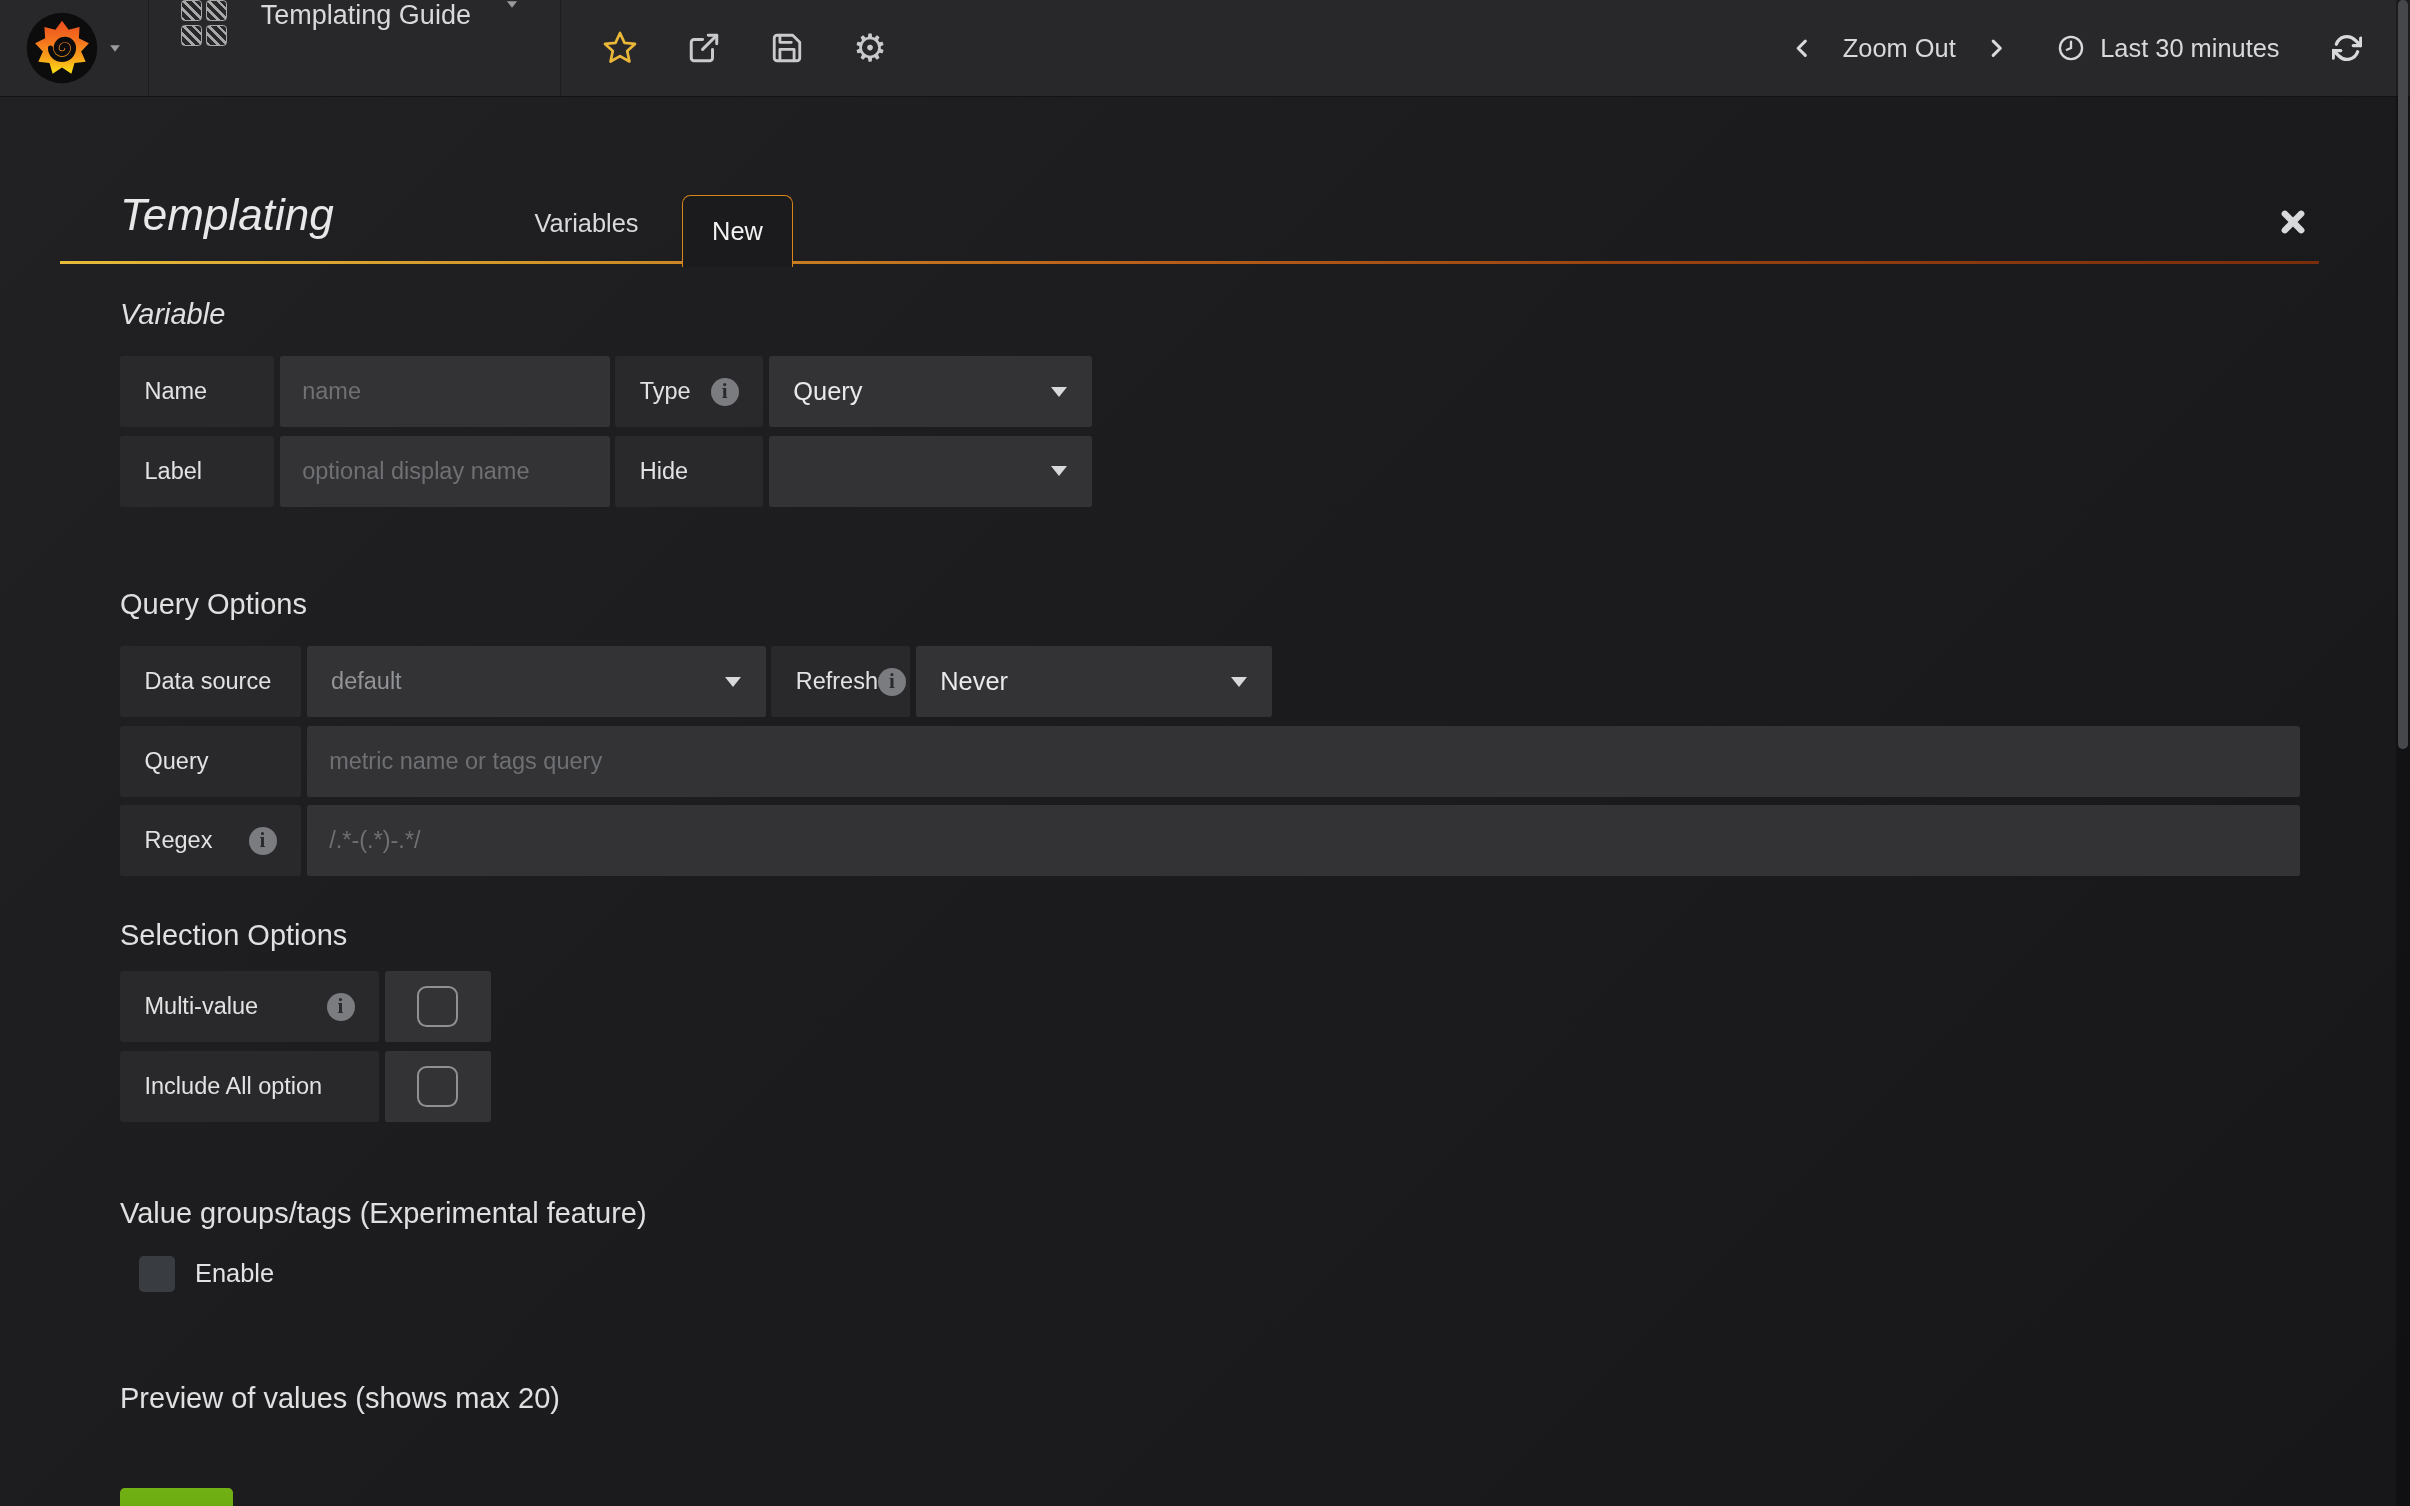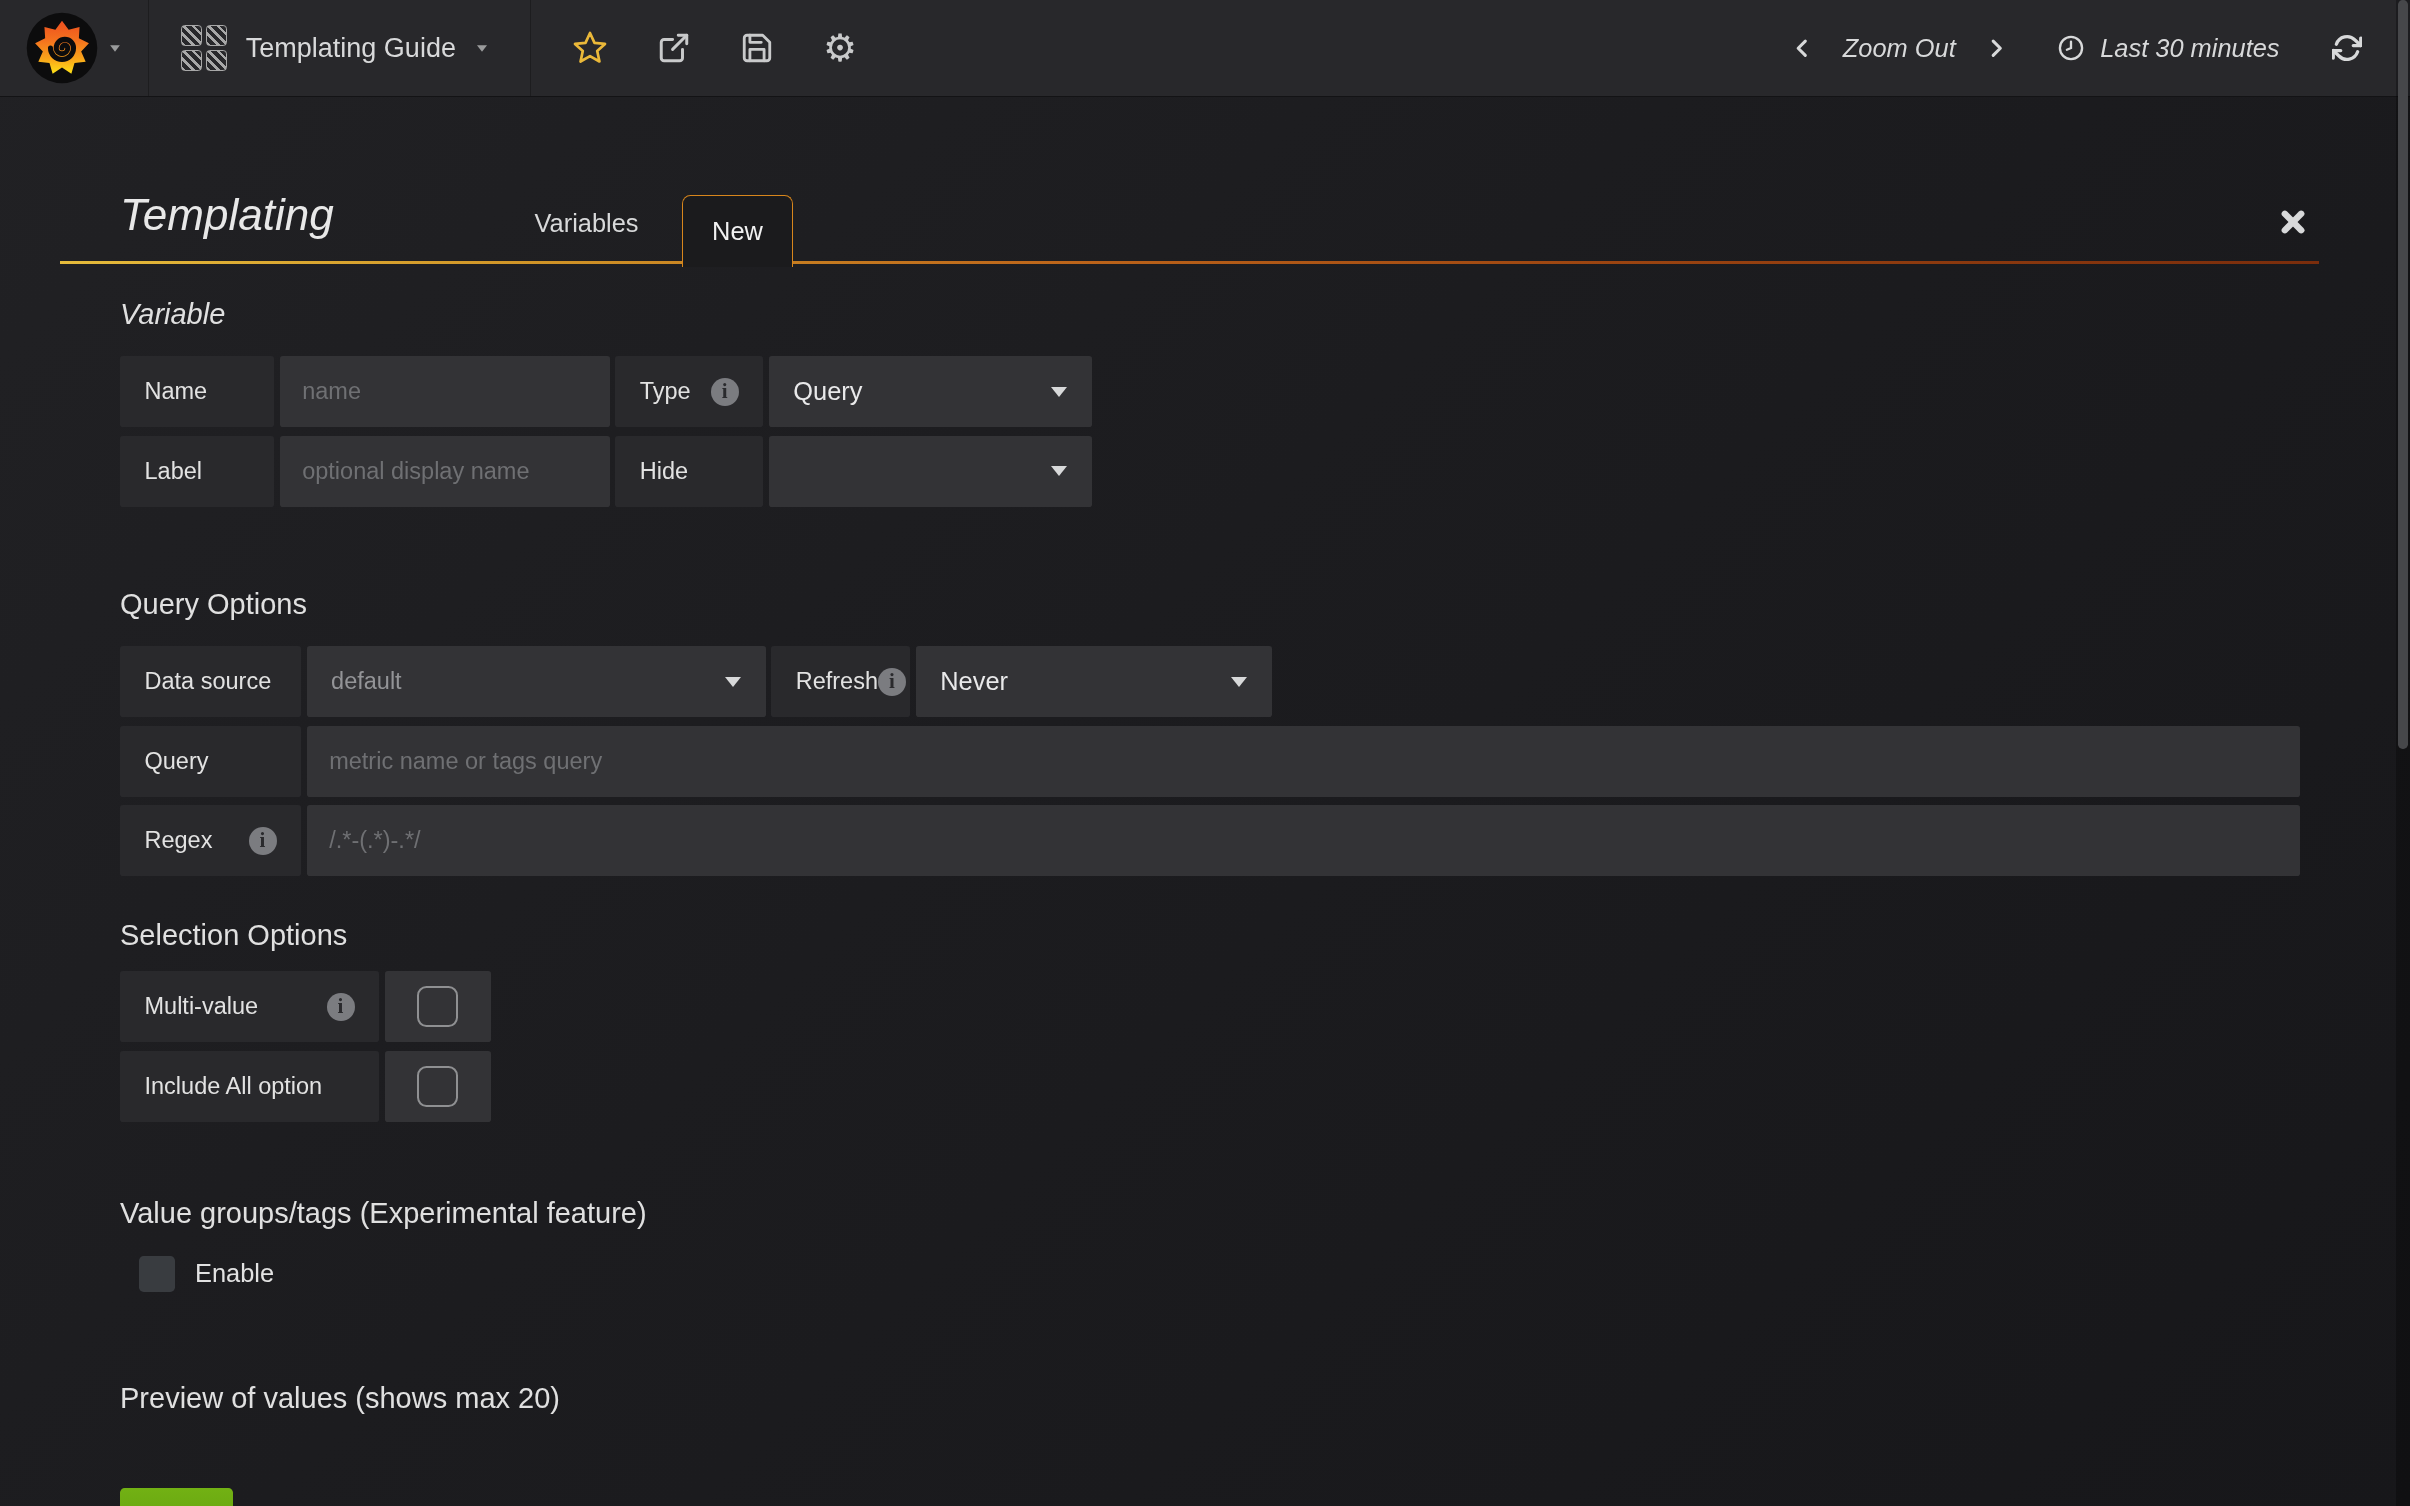--- a/index.html
+++ b/index.html
@@ -13,38 +13,38 @@
   
   .navbar {
     height:97px; background:#28282b; display:flex; align-items:stretch;
     border-bottom:0.9px solid #131315;
   }
   .nav-logo-sec {
     width:149px; display:flex; align-items:center; justify-content:center;
     border-right:0.9px solid #1d1d1f; gap:9.4px; cursor:pointer;
   }
   .nav-title-sec {
-    display:flex; align-items:center; gap:19px; padding:0 41px 0 32px;
+    display:flex; align-items:flex-start; gap:34px; padding:0 41px 0 32px;
     border-right:0.9px solid #1d1d1f; cursor:pointer;
   }
   .grid-icon { display:grid; grid-template-columns:21px 21px; grid-template-rows:21px 21px; gap:3.8px; }
   .grid-icon span {
     border-radius:3.8px;
     background:repeating-linear-gradient(45deg,#a8a8a8 0 2.8px,#28282b 2.8px 6.6px);
     border:0.9px solid #a8a8a8;
   }
   .nav-title { font-size:27px; color:#d8d9da; }
   .caret-down {
     width:0; height:0; border-left:7.5px solid transparent; border-right:7.5px solid transparent;
     border-top:9.4px solid #9a9b9c;
   }
   .nav-actions { display:flex; align-items:center; gap:49px; padding-left:41px; }
   .nav-icon-btn { display:flex; align-items:center; justify-content:center; cursor:pointer; color:#c9cacb; }
   .spacer { flex:1; }
-  .nav-time { display:flex; align-items:center; gap:28px; padding-right:49px; font-size:25.4px; color:#d8d9da;font-style:italic; }
+  .nav-time { display:flex; align-items:center; gap:28px; padding-right:49px; font-size:25.4px; color:#d8d9da; }
   .nav-time .grp { display:flex; align-items:center; gap:15px; cursor:pointer; }
   svg.icn { display:block; }
 
   
   .content { padding:0 66px 0 120px; position:relative; }
   .page-header { position:relative; height:167px; display:flex; align-items:flex-end; }
   .page-header::after {
     content:""; position:absolute; left:-60px; right:26px; bottom:0; height:2.8px; z-index:0;
     background:linear-gradient(90deg,#e5bb3b 0%,#cf9226 22%,#bc641a 45%,#9c4511 68%,#7a2d0c 100%);
   }

